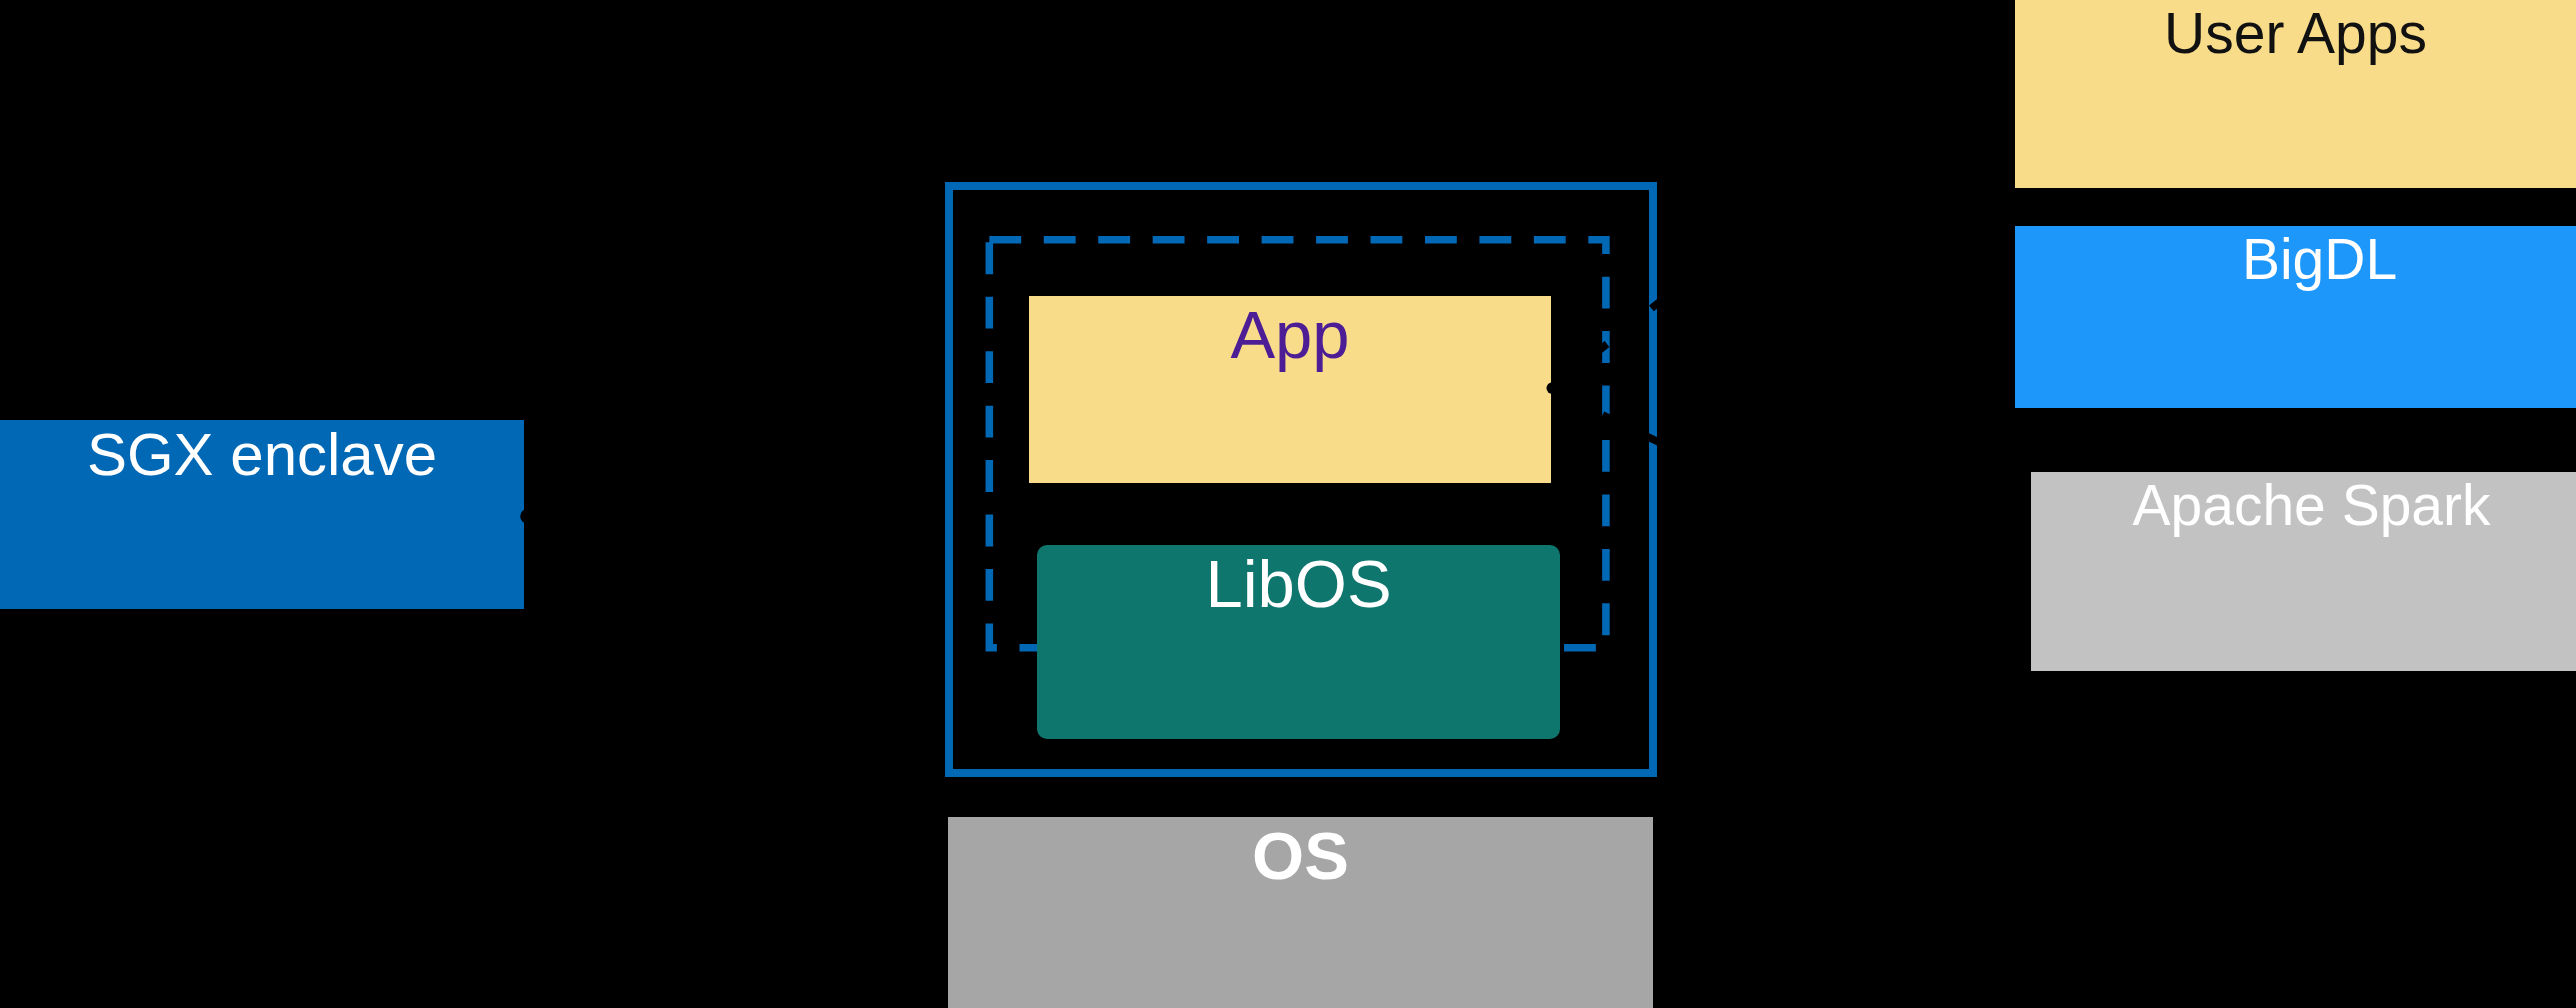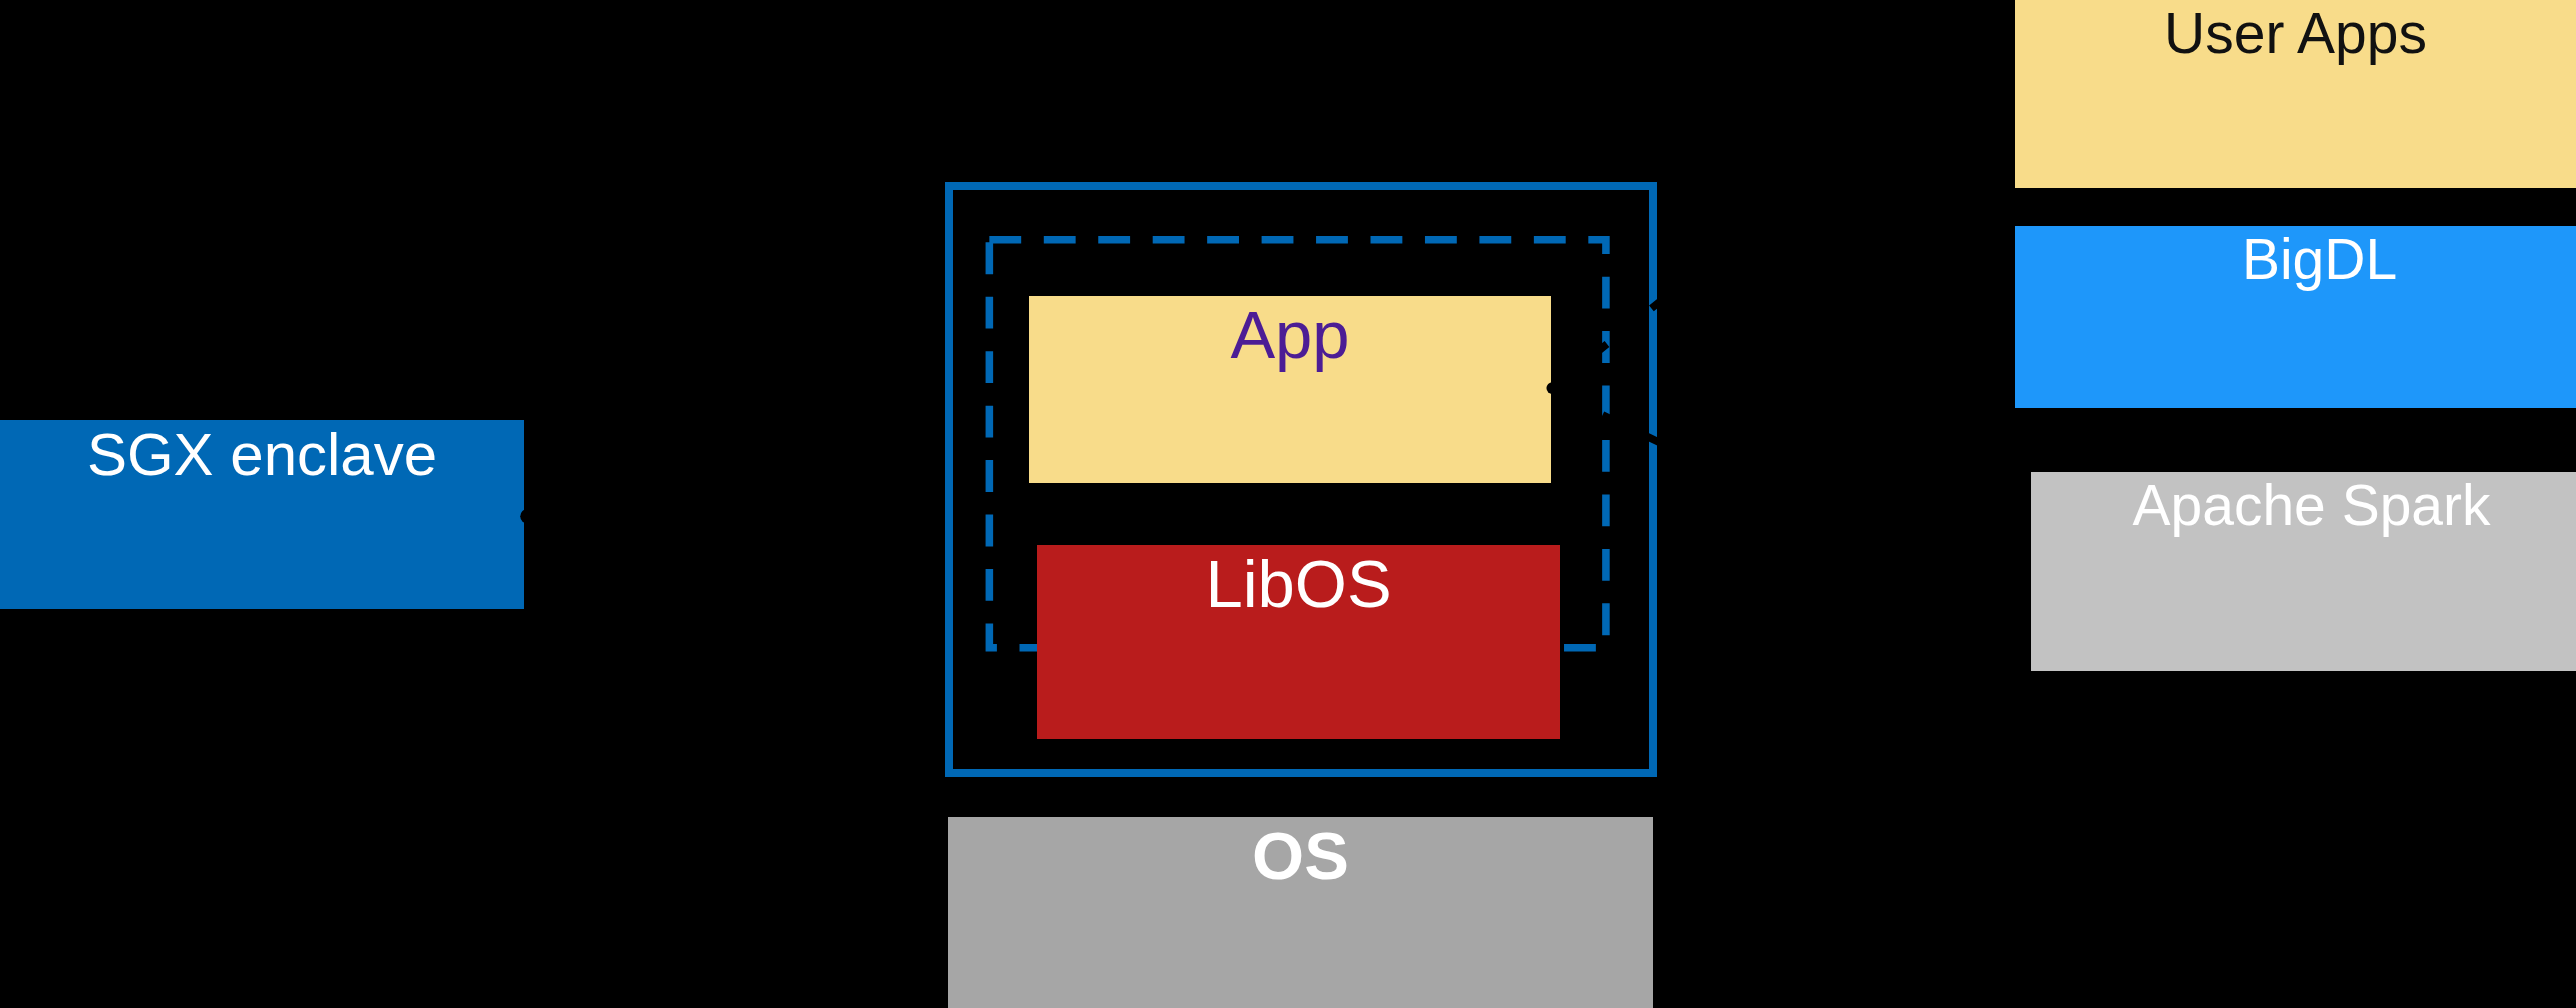--- a/index.html
+++ b/index.html
@@ -45,21 +45,21 @@
     <div class="node sgx" style="background-color: rgb(0, 104, 181); color: rgb(255, 255, 255);">
       <span class="label">SGX enclave</span>
     </div>
 
     <div class="node outer-frame" style="border-color: rgb(0, 104, 181);"></div>
 
     <div class="node app" style="background-color: rgb(248, 220, 138); color: #4c1d95;">
       <span class="label">App</span>
     </div>
 
-    <div class="node libos" style="background-color: #b91c1c; color: rgb(255, 255, 255);">
+    <div class="node libos" style="background-color: #0f766e; color: rgb(255, 255, 255); border-radius: 10px;">
       <span class="label">LibOS</span>
     </div>
 
     <div class="node os" style="background-color: rgb(166, 166, 166); color: rgb(255, 255, 255);">
       <span class="label">OS</span>
     </div>
 
     <div class="node user-apps" style="background-color: rgb(248, 220, 138); color: rgb(17, 17, 17);">
       <span class="label">User Apps</span>
     </div>

